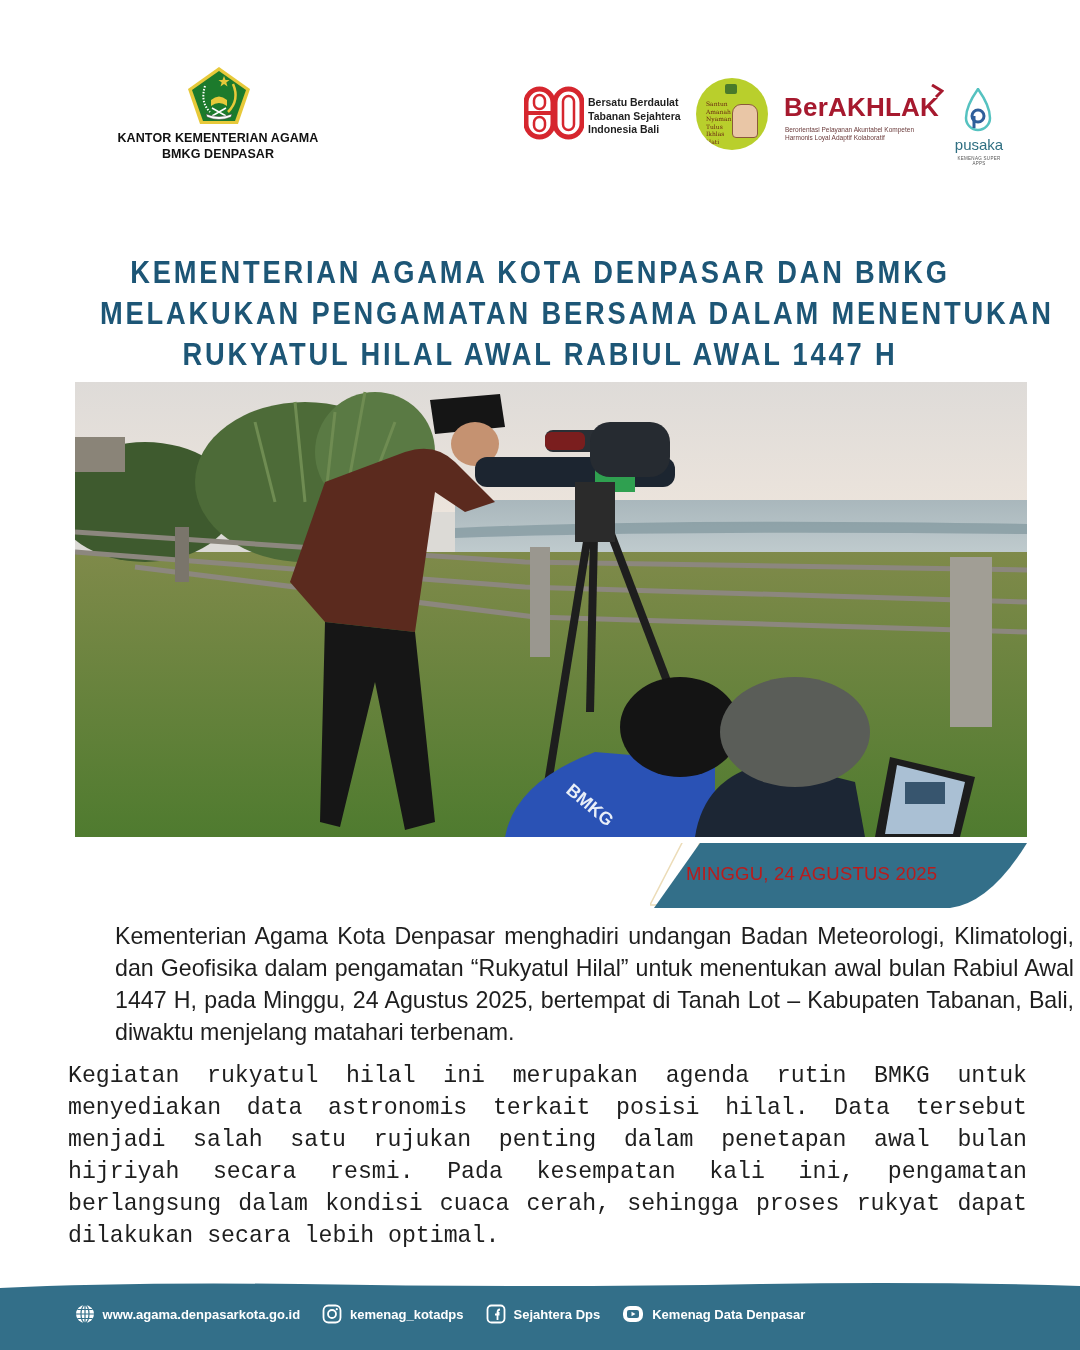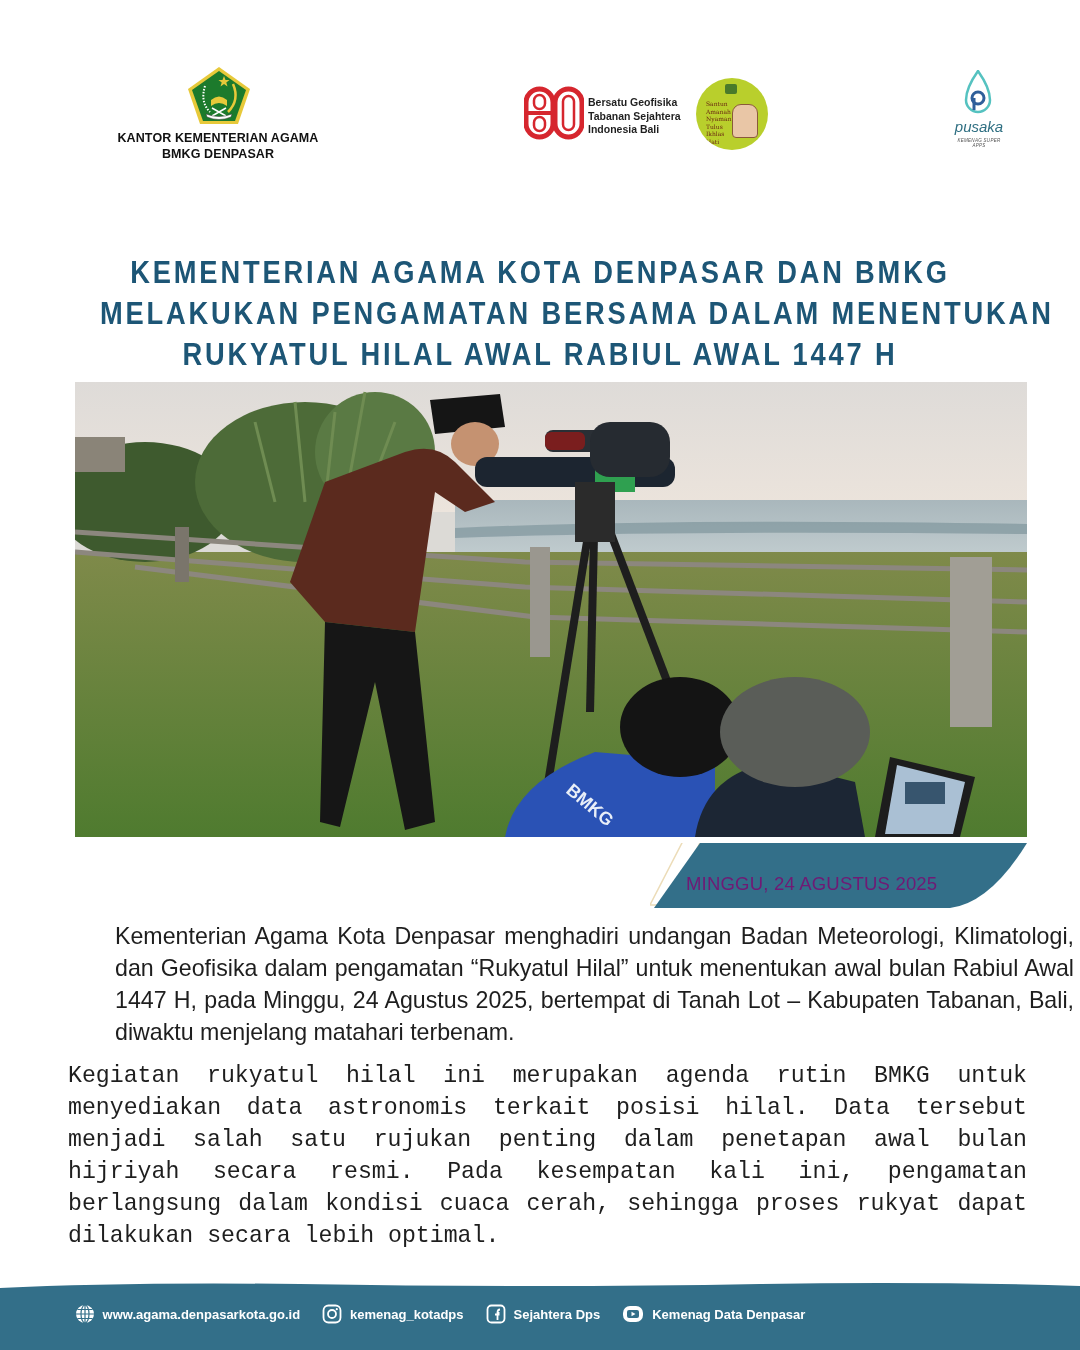--- a/index.html
+++ b/index.html
@@ -20,39 +20,39 @@
       background: #b9cf2c; overflow: hidden; }
     .badge-letters { position: absolute; left: 10px; top: 22px; font-family: "DejaVu Serif", serif; font-size: 6px; line-height: 7.5px; color: #6b2a12; }
     .badge-fist { position: absolute; left: 36px; top: 26px; width: 26px; height: 34px; background: #e9c6a6; border-radius: 9px 9px 4px 4px; border: 1px solid #8a5a3a; }
     .badge-crest { position: absolute; left: 29px; top: 6px; width: 12px; height: 10px; background: #4a7a2a; border-radius: 2px; }
 
     .berakhlak { position: absolute; left: 784px; top: 84px; width: 160px; height: 60px; }
     .berakhlak-title { position: absolute; left: 0; top: 8px; font-family: "Liberation Sans", sans-serif; font-weight: 700; font-size: 26px; color: #a6192e; letter-spacing: 0.2px; }
     .berakhlak-chevron { position: absolute; left: 146px; top: 0; width: 14px; height: 14px; }
     .berakhlak-sub { position: absolute; left: 1px; top: 42px; font-family: "Liberation Sans", sans-serif; font-size: 6.5px; line-height: 8px; color: #6a3a3a; white-space: nowrap; }
 
-    .pusaka { position: absolute; left: 952px; top: 70px; width: 50px; height: 84px; font-style: italic; }
+    .pusaka { position: absolute; left: 952px; top: 88px; width: 50px; height: 84px; }
     .pusaka-drop { position: absolute; left: 12px; top: 0; width: 28px; height: 46px; }
     .pusaka-name { position: absolute; left: 0; top: 48px; width: 54px; text-align: center; font-family: "Liberation Sans", sans-serif; font-size: 15px; color: #2f6f82; }
     .pusaka-sub { position: absolute; left: 0; top: 68px; width: 54px; text-align: center; font-family: "Liberation Sans", sans-serif; font-size: 4.5px; color: #555; letter-spacing: 0.3px; }
 
     
     .headline { position: absolute; left: 40px; top: 252px; width: 1000px; text-align: center;
       font-family: "Liberation Sans", sans-serif; font-weight: 700; font-size: 31px; line-height: 41px; color: #1d5676;
       letter-spacing: 3.2px; transform: scaleX(0.88); transform-origin: center top; }
     .headline div { white-space: nowrap; }
 
     
     .photo { position: absolute; left: 75px; top: 382px; width: 952px; height: 455px; overflow: hidden; background: #dcdad6; }
     .photo svg { display: block; }
 
     
     .date-banner-wrap { position: absolute; left: 650px; top: 843px; width: 380px; height: 66px; }
     .date-outline { position: absolute; left: 0; top: 0; }
-    .date-text { position: absolute; left: 36px; top: 30px; font-family: "Liberation Sans", sans-serif; font-size: 18.5px; color: #701a75; letter-spacing: 0.2px; white-space: nowrap; }
+    .date-text { position: absolute; left: 36px; top: 20px; font-family: "Liberation Sans", sans-serif; font-size: 18.5px; color: #b91c1c; letter-spacing: 0.2px; white-space: nowrap; }
 
     
     .paragraph { position: absolute; left: 68px; width: 959px; font-family: "Liberation Sans", sans-serif; font-size: 23.2px; line-height: 32px;
       color: #1e1e1e; text-align: justify; text-align-last: left; }
     .p1 { top: 920px; margin-left: 47px; }
     .p2 { top: 1060px; font-family: Liberation Mono, monospace; }
 
     
     .footer { position: absolute; left: 0; top: 1282px; width: 1080px; height: 68px; }
     .footer-bg { position: absolute; left: 0; top: 0; }
@@ -83,38 +83,48 @@
 
   <svg class="logo80" viewBox="0 0 60 54">
     <rect x="2" y="3" width="27" height="48" rx="13.5" fill="none" stroke="#d6262e" stroke-width="5"></rect>
     <line x1="4" y1="27" x2="27" y2="27" stroke="#d6262e" stroke-width="4"></line>
     <rect x="10" y="9" width="11" height="14" rx="5.5" fill="none" stroke="#d6262e" stroke-width="2.5"></rect>
     <rect x="10" y="31" width="11" height="14" rx="5.5" fill="none" stroke="#d6262e" stroke-width="2.5"></rect>
     <rect x="31" y="3" width="27" height="48" rx="13.5" fill="none" stroke="#d6262e" stroke-width="5"></rect>
     <rect x="39" y="10" width="11" height="34" rx="5.5" fill="none" stroke="#d6262e" stroke-width="2.5"></rect>
   </svg>
   <div class="logo80-text">
-    <div>Bersatu Geofisika</div>
+    <div>Bersatu Berdaulat</div>
     <div>Tabanan Sejahtera</div>
     <div>Indonesia Bali</div>
   </div>
 
   <div class="sejahtera-badge">
     <div class="badge-crest"></div>
     <div class="badge-letters">
       <div>Santun</div>
       <div>Amanah</div>
       <div>Nyaman</div>
       <div>Tulus</div>
       <div>Ikhlas</div>
       <div>Hati</div>
     </div>
     <div class="badge-fist"></div>
   </div>
 
+  <div class="berakhlak">
+    <div class="berakhlak-title">BerAKHLAK</div>
+    <svg class="berakhlak-chevron" viewBox="0 0 14 14">
+      <path d="M2,1 L12,7 L6,13" stroke="#a6192e" stroke-width="3" fill="none"></path>
+    </svg>
+    <div class="berakhlak-sub">
+      <div>Berorientasi Pelayanan Akuntabel Kompeten</div>
+      <div>Harmonis Loyal Adaptif Kolaboratif</div>
+    </div>
+  </div>
 
   <div class="pusaka">
     <svg class="pusaka-drop" viewBox="0 0 28 46">
       <path d="M14,1 Q26,18 26,30 A12,12 0 0 1 2,30 Q2,18 14,1 Z" fill="none" stroke="#55c2c0" stroke-width="2.5"></path>
       <circle cx="14" cy="28" r="6" fill="none" stroke="#2f5f9a" stroke-width="3"></circle>
       <line x1="10" y1="28" x2="10" y2="40" stroke="#2f5f9a" stroke-width="3"></line>
     </svg>
     <div class="pusaka-name">pusaka</div>
     <div class="pusaka-sub">KEMENAG SUPER APPS</div>
   </div>

